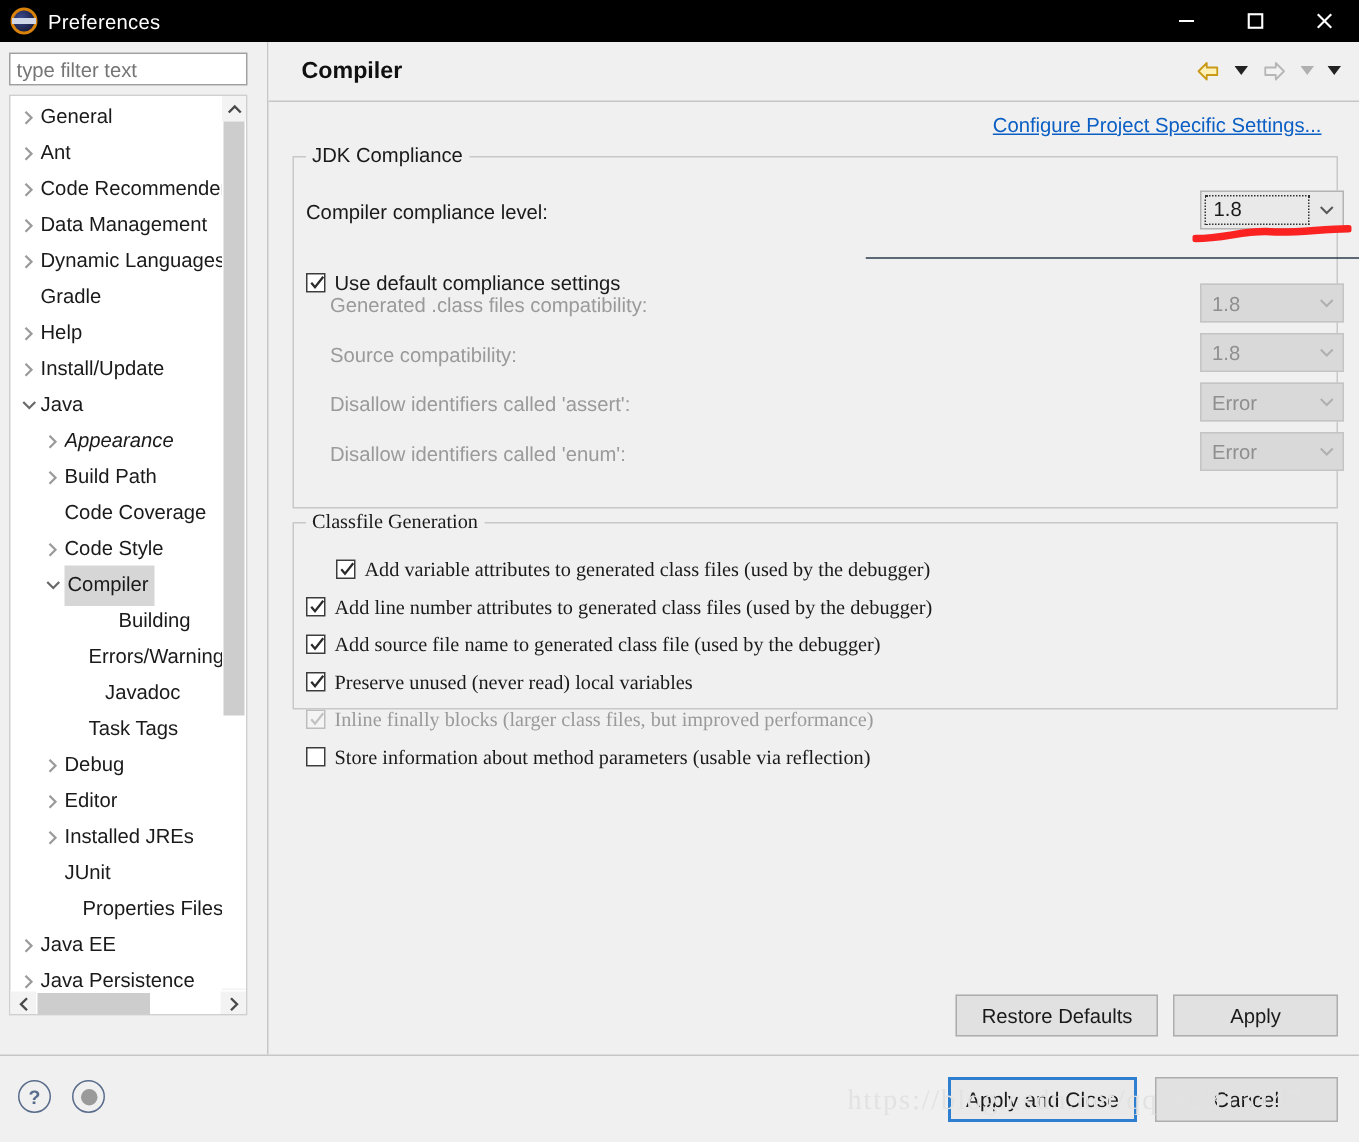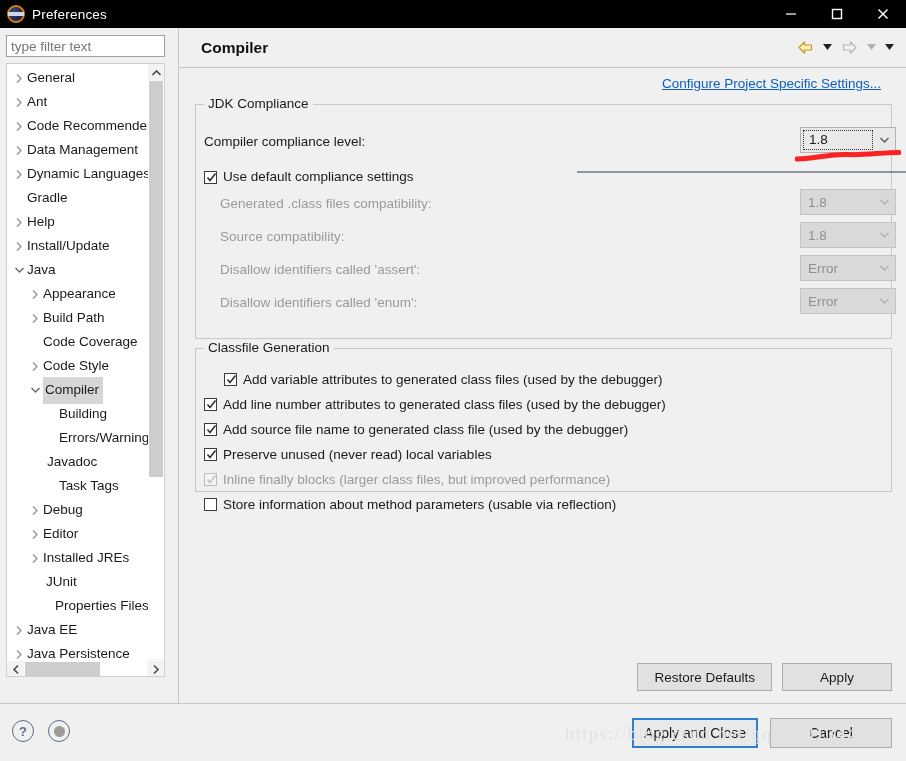--- a/index.html
+++ b/index.html
@@ -184,21 +184,21 @@
     background: #f0f0f0;
   }
   .group > .glabel {
     position: absolute; top: -9px; left: 8px;
     background: #f0f0f0;
     padding: 0 4px;
     font-size: 13.5px;
     color: #1a1a1a;
   }
   #grp-jdk { left: 16px; top: 76px; width: 697px; height: 235px; }
-  #grp-classfile { left: 16px; top: 320px; width: 697px; height: 144px; }
+  #grp-classfile { left: 16px; top: 320px; width: 697px; height: 125px; font-family: Liberation Serif, serif; }
 
   .row {
     position: absolute;
     display: flex; align-items: center;
     height: 24px;
   }
   .row .lbl { font-size: 13.5px; white-space: nowrap; }
   .lbl.dis { color: #9a9a9a; }
 
   
@@ -428,21 +428,21 @@
             <span class="tlabel">Install/Update</span>
           </div>
           <div class="titem" style="padding-left: 4px;">
             <span class="tw">
               <svg width="11" height="8" viewBox="0 0 11 8">
                 <polyline points="1.5,2 5.5,6 9.5,2" fill="none" stroke="#6a6a6a" stroke-width="1.5"></polyline>
               </svg>
             </span>
             <span class="tlabel">Java</span>
           </div>
-          <div class="titem" style="padding-left: 20px;">
+          <div class="titem" style="padding-left: 20px; font-style: italic;">
             <span class="tw">
               <svg width="8" height="11" viewBox="0 0 8 11">
                 <polyline points="2,1.5 6,5.5 2,9.5" fill="none" stroke="#9a9a9a" stroke-width="1.5"></polyline>
               </svg>
             </span>
             <span class="tlabel">Appearance</span>
           </div>
           <div class="titem" style="padding-left: 20px;">
             <span class="tw">
               <svg width="8" height="11" viewBox="0 0 8 11">
@@ -464,29 +464,29 @@
             <span class="tlabel">Code Style</span>
           </div>
           <div class="titem sel" style="padding-left: 20px;">
             <span class="tw">
               <svg width="11" height="8" viewBox="0 0 11 8">
                 <polyline points="1.5,2 5.5,6 9.5,2" fill="none" stroke="#6a6a6a" stroke-width="1.5"></polyline>
               </svg>
             </span>
             <span class="tlabel">Compiler</span>
           </div>
-          <div class="titem" style="padding-left: 36px;">
+          <div class="titem" style="padding-left: 56px;">
             <span class="tw"></span>
             <span class="tlabel">Building</span>
           </div>
           <div class="titem" style="padding-left: 36px;">
             <span class="tw"></span>
             <span class="tlabel">Errors/Warnings</span>
           </div>
-          <div class="titem" style="padding-left: 24px;">
+          <div class="titem" style="padding-left: 47px;">
             <span class="tw"></span>
             <span class="tlabel">Javadoc</span>
           </div>
           <div class="titem" style="padding-left: 36px;">
             <span class="tw"></span>
             <span class="tlabel">Task Tags</span>
           </div>
           <div class="titem" style="padding-left: 20px;">
             <span class="tw">
               <svg width="8" height="11" viewBox="0 0 8 11">
@@ -504,21 +504,21 @@
             <span class="tlabel">Editor</span>
           </div>
           <div class="titem" style="padding-left: 20px;">
             <span class="tw">
               <svg width="8" height="11" viewBox="0 0 8 11">
                 <polyline points="2,1.5 6,5.5 2,9.5" fill="none" stroke="#9a9a9a" stroke-width="1.5"></polyline>
               </svg>
             </span>
             <span class="tlabel">Installed JREs</span>
           </div>
-          <div class="titem" style=" margin-left: 23px;">
+          <div class="titem" style="padding-left: 20px;">
             <span class="tw"></span>
             <span class="tlabel">JUnit</span>
           </div>
           <div class="titem" style="padding-left: 32px;">
             <span class="tw"></span>
             <span class="tlabel">Properties Files</span>
           </div>
           <div class="titem" style="padding-left: 4px;">
             <span class="tw">
               <svg width="8" height="11" viewBox="0 0 8 11">
@@ -621,21 +621,21 @@
 
       <div class="combo focus" style="left:604px; top:22px;">
         <span class="cval">1.8</span>
         <span class="carr">
           <svg width="11" height="8" viewBox="0 0 11 8">
               <polyline points="1.5,2 5.5,6 9.5,2" fill="none" stroke="#5a5a5a" stroke-width="1.4"></polyline>
             </svg>
         </span>
       </div>
 
-      <div class="row" style="left:8px; top:55px;align-items:flex-end;">
+      <div class="row" style="left:8px; top:71px;">
         <span class="cb">
           <svg width="11" height="11" viewBox="0 0 11 11">
               <polyline points="1.5,5.5 4,8.5 9.5,1.5" fill="none" stroke="#2b2b2b" stroke-width="1.5"></polyline>
             </svg>
         </span>
         <span class="lbl">Use default compliance settings</span>
       </div>
 
       <div id="jdk-fields">
           <div class="row" style="left: 24px; top: 86px;">

